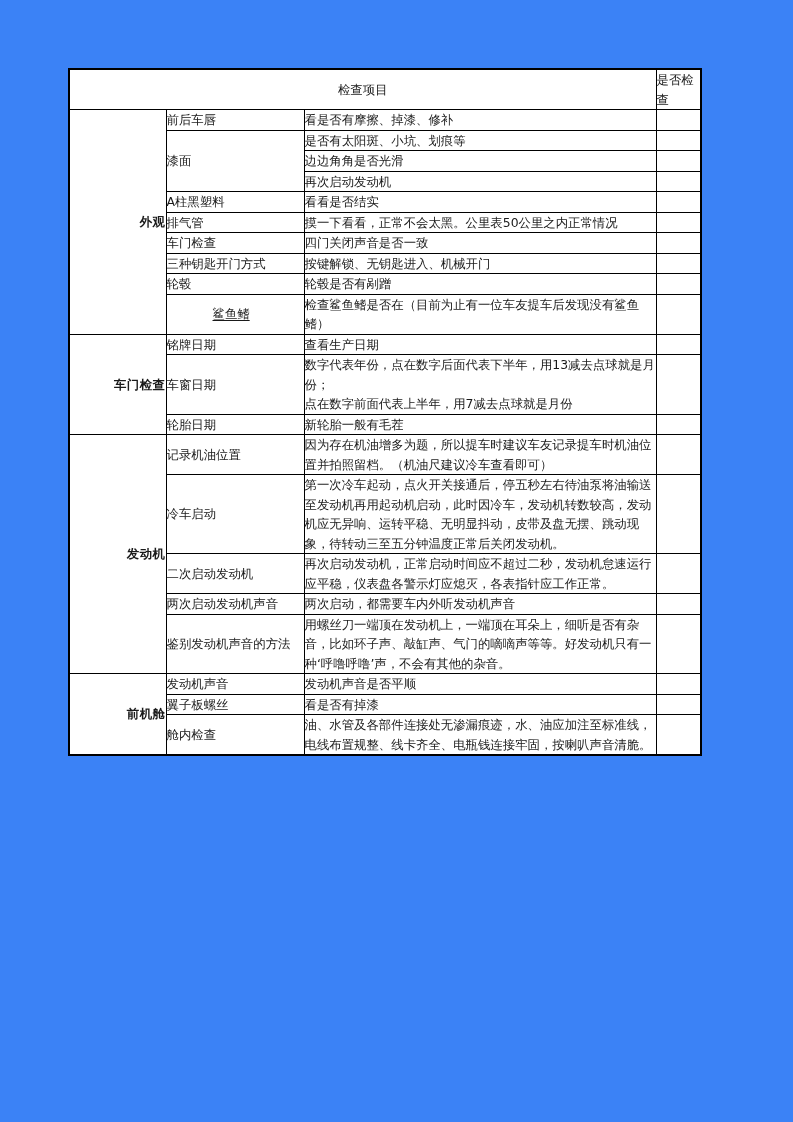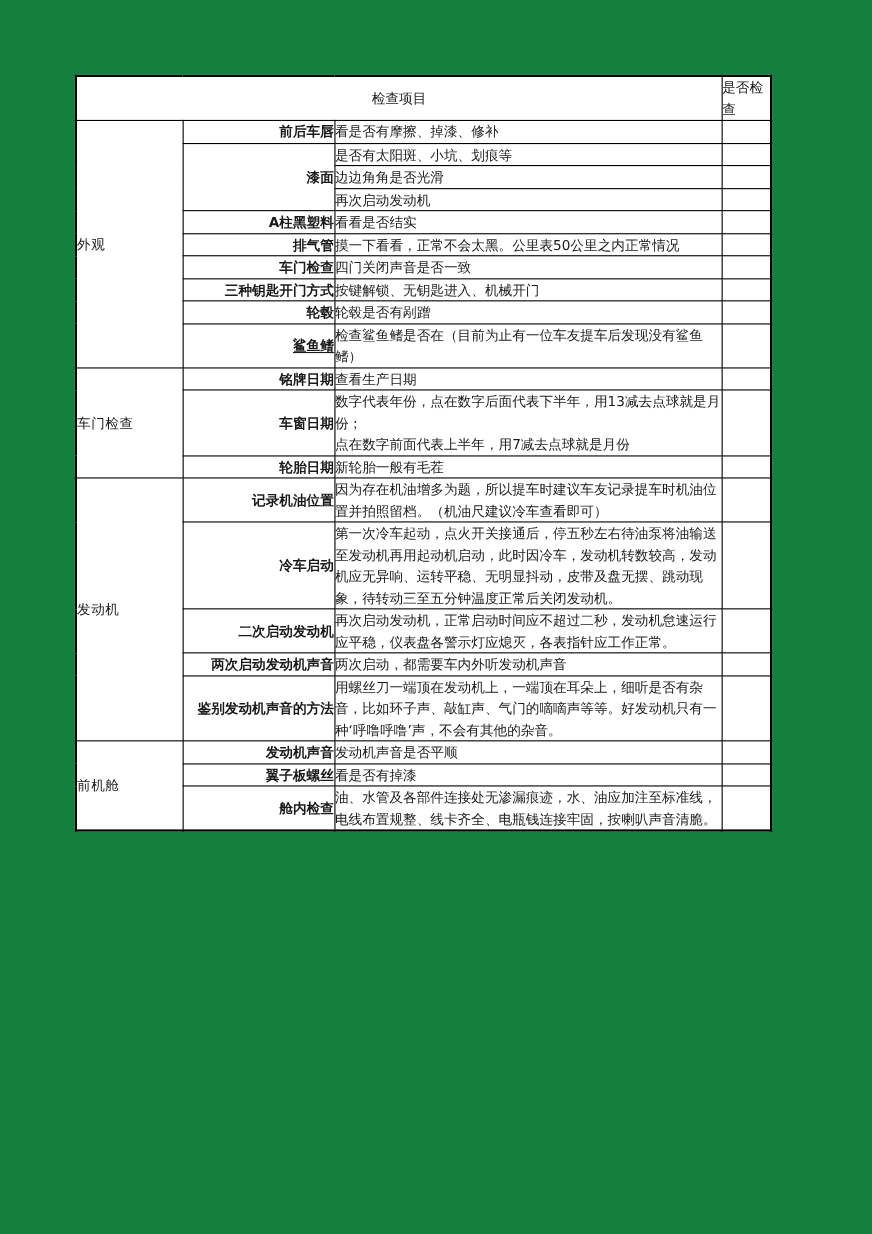--- a/index.html
+++ b/index.html
@@ -13,21 +13,21 @@
     height: 1122px;
     font-family: "DejaVu Sans", "Liberation Sans", sans-serif;
     color: #000000;
     -webkit-font-smoothing: antialiased;
   }
   .page {
     position: relative;
     width: 793px;
     height: 1122px;
     box-sizing: border-box;
-    background: #15803d;
+    background: #3b82f6;
   }
   .sheet {
     position: absolute;
     left: 68px;
     top: 68px;
     width: 632px;
   }
   table.checklist {
     border-collapse: collapse;
     table-layout: fixed;
@@ -62,34 +62,33 @@
   .hdr-check {
     text-align: left;
     font-size: 12.6px;
     line-height: 19px;
     padding: 4px 2px;
     color: #1a1a1a;
     word-break: break-all;
     margin-top: 47px;
   }
   .group-cell {
-    text-align: left;
-    font-weight: normal;
+    text-align: right;
+    font-weight: bold;
     font-size: 13.2px;
     letter-spacing: 0.5px;
     color: #000000;
     padding: 4px 2px;
   }
   .item-cell {
-    text-align: right;
+    text-align: left;
     font-size: 12.6px;
     line-height: 19.5px;
     padding: 5px 4px;
     color: #1a1a1a;
-    font-weight: bold;
   }
   .item-cell.u span.txt {
     text-decoration: underline;
     text-underline-offset: 2px;
     margin-left: 46px;
   }
   .desc-cell {
     text-align: left;
     font-size: 12.6px;
     line-height: 20.5px;

